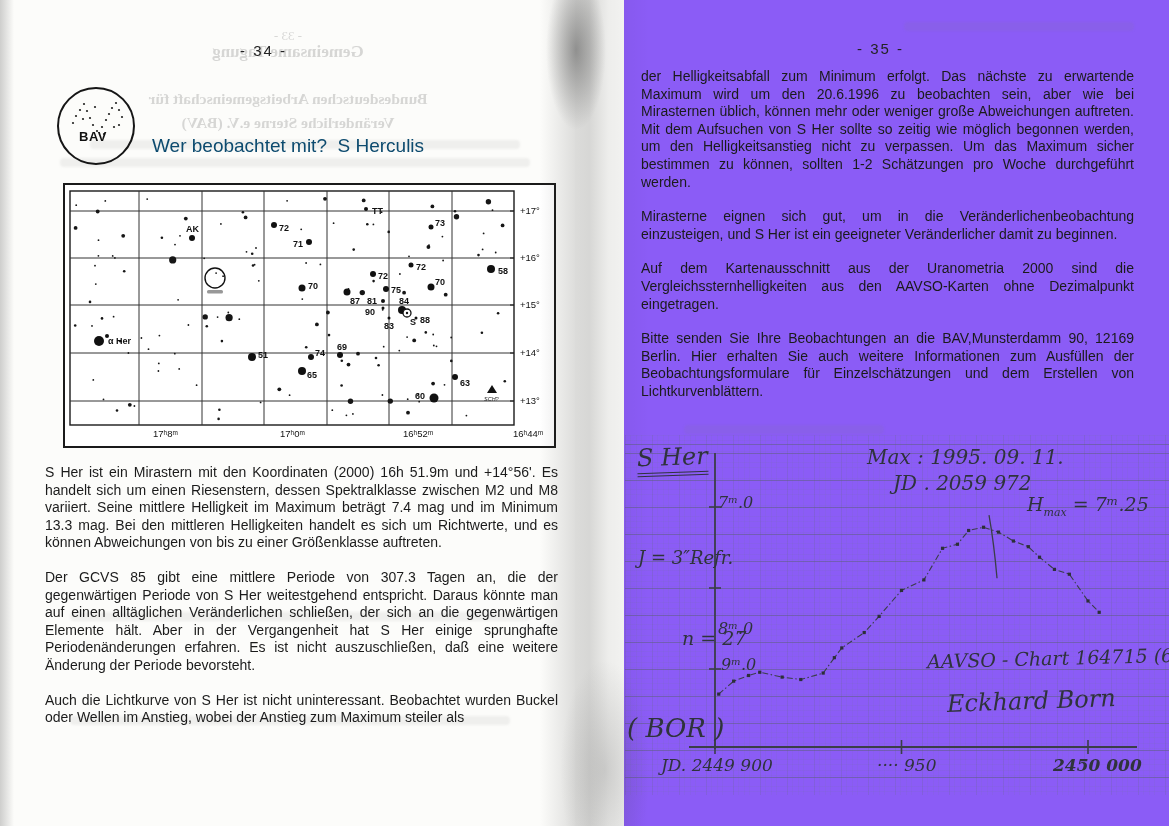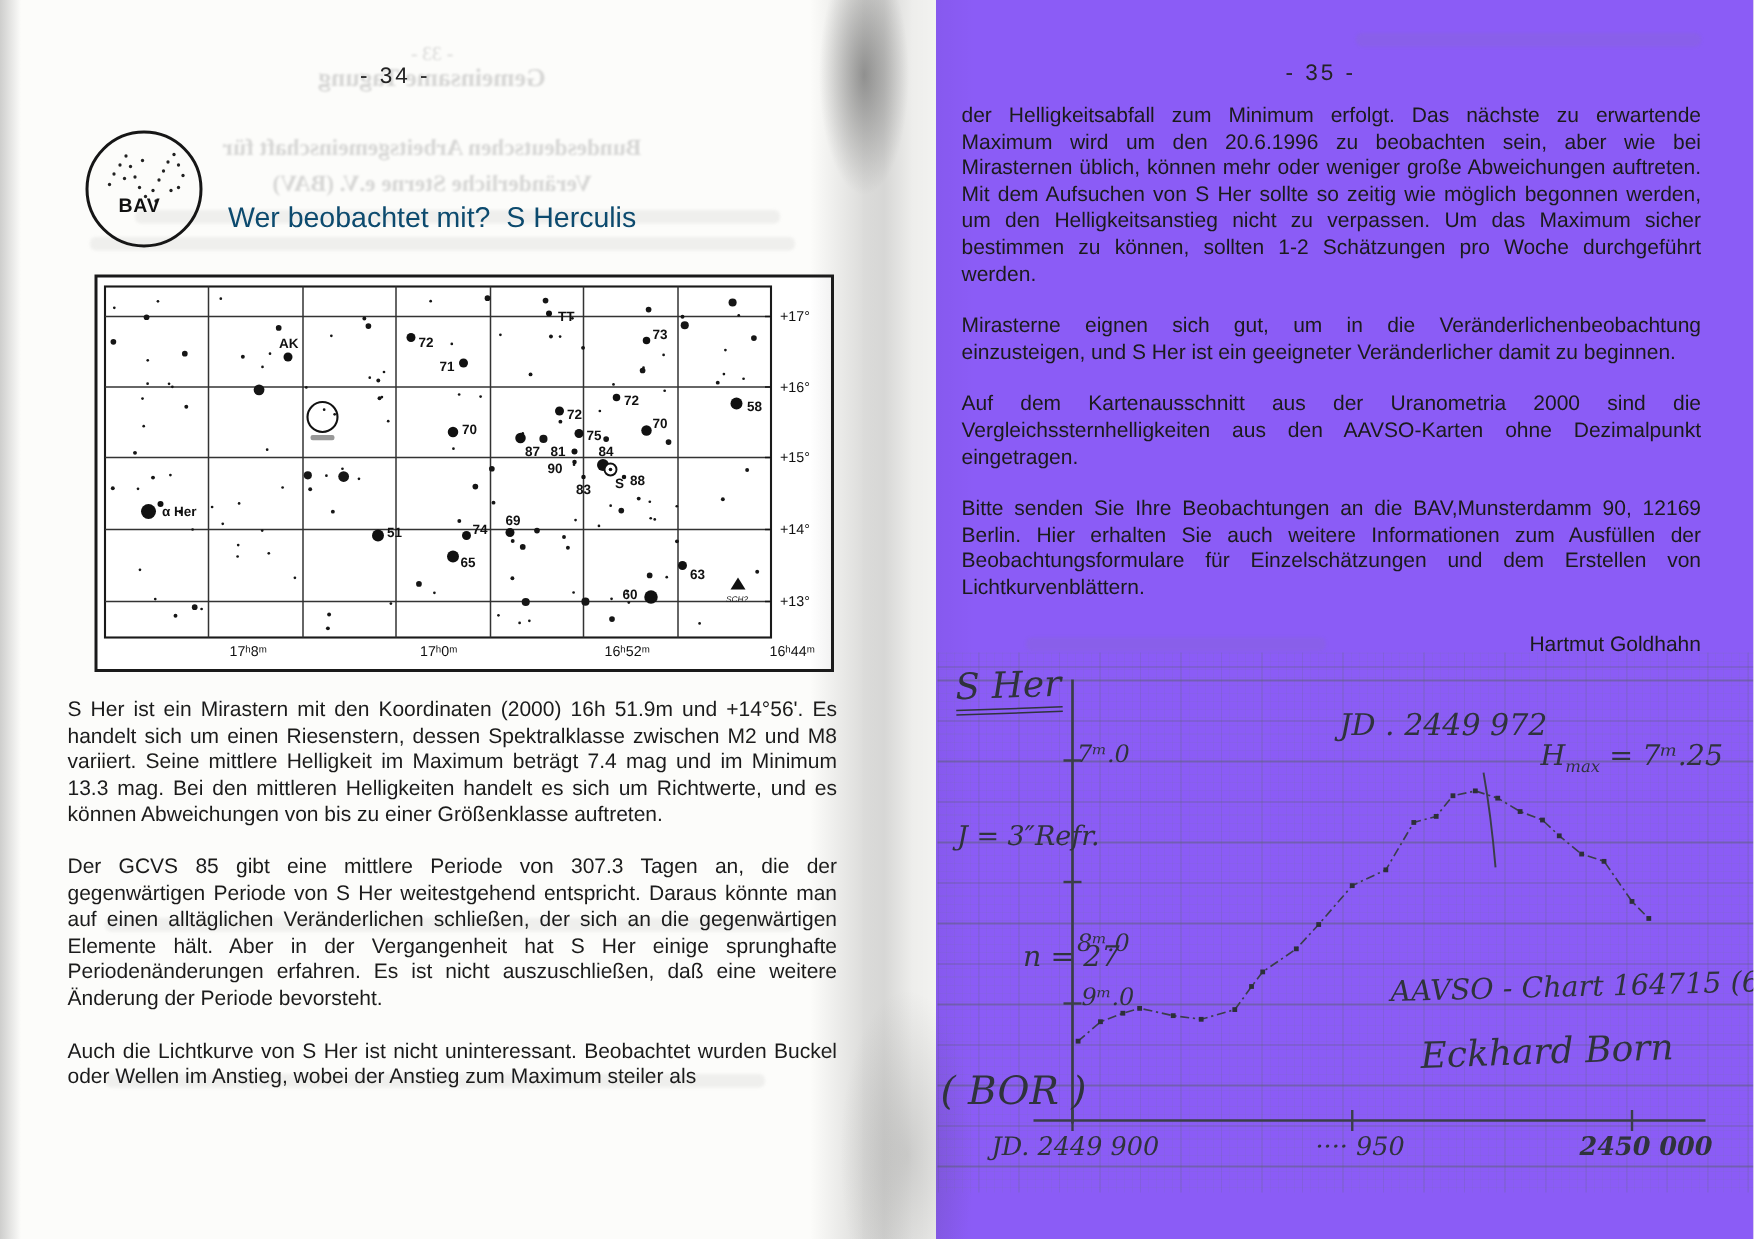--- a/index.html
+++ b/index.html
@@ -345,21 +345,20 @@
     <div class="pnum" style="left:233px;top:40px;position:absolute;">- 35 -</div>
     <div class="stripe" style="left:280px;top:22px;width:230px;"></div>
     <div class="stripe" style="left:60px;top:425px;width:200px;"></div>
   </div>
 
   <div id="right-text">
     <p class="para">der Helligkeitsabfall zum Minimum erfolgt. Das nächste zu erwartende Maximum wird um den 20.6.1996 zu beobachten sein, aber wie bei Mirasternen üblich, können mehr oder weniger große Abweichungen auftreten. Mit dem Aufsuchen von S Her sollte so zeitig wie möglich begonnen werden, um den Helligkeitsanstieg nicht zu verpassen. Um das Maximum sicher bestimmen zu können, sollten 1-2 Schätzungen pro Woche durchgeführt werden.</p>
     <p class="para">Mirasterne eignen sich gut, um in die Veränderlichenbeobachtung einzusteigen, und S Her ist ein geeigneter Veränderlicher damit zu beginnen.</p>
     <p class="para">Auf dem Kartenausschnitt aus der Uranometria 2000 sind die Vergleichssternhelligkeiten aus den AAVSO-Karten ohne Dezimalpunkt eingetragen.</p>
     <p class="para">Bitte senden Sie Ihre Beobachtungen an die BAV,Munsterdamm 90, 12169 Berlin. Hier erhalten Sie auch weitere Informationen zum Ausfüllen der Beobachtungsformulare für Einzelschätzungen und dem Erstellen von Lichtkurvenblättern.</p>
-    <p class="para" id="signature">Hartmut Goldhahn</p>
   </div>
 
   <div id="light-curve">
     <svg id="lc-svg" width="544" height="360">
         <line x1="90" y1="18" x2="90" y2="314" stroke="#3a3e48" stroke-width="1.8"></line>
         <line x1="64" y1="312" x2="512" y2="312" stroke="#3a3e48" stroke-width="1.8"></line>
         <line x1="90" y1="305" x2="90" y2="319" stroke="#3a3e48" stroke-width="1.6"></line>
         <line x1="276.5" y1="305" x2="276.5" y2="319" stroke="#3a3e48" stroke-width="1.6"></line>
         <line x1="463" y1="305" x2="463" y2="319" stroke="#3a3e48" stroke-width="1.6"></line>
         <line x1="84" y1="72" x2="96" y2="72" stroke="#3a3e48" stroke-width="1.6"></line>
@@ -387,21 +386,22 @@
         <rect x="386.79999999999995" y="104.42" width="3.2" height="3.2" fill="#2c2f38"></rect>
         <rect x="401.71999999999997" y="110.09000000000003" width="3.2" height="3.2" fill="#2c2f38"></rect>
         <rect x="412.90999999999997" y="120.62" width="3.2" height="3.2" fill="#2c2f38"></rect>
         <rect x="427.83" y="132.76999999999995" width="3.2" height="3.2" fill="#2c2f38"></rect>
         <rect x="442.75" y="137.63000000000002" width="3.2" height="3.2" fill="#2c2f38"></rect>
         <rect x="461.4" y="164.36" width="3.2" height="3.2" fill="#2c2f38"></rect>
         <rect x="472.59" y="175.70000000000007" width="3.2" height="3.2" fill="#2c2f38"></rect>
         <path d="M 364.02 80.09999999999997 Q 369.02 108.45000000000002 372.02 143.27999999999997" fill="none" stroke="#3a3e48" stroke-width="1.3"></path>
       </svg>
     <span class="hand" id="lc-title">S Her</span>
-    <span class="hand" id="lc-jd">JD .   2449 972</span>
+    <span class="hand" id="lc-max">Max :  1995. 09. 11.</span>
+    <span class="hand" id="lc-jd">JD .   2059 972</span>
     <span class="hand" id="lc-hmax"><span>H</span><sub>max</sub><span> = 7ᵐ.25</span></span>
     <span class="hand" id="lc-mag7">7ᵐ.0</span>
     <span class="hand" id="lc-refr">J = 3″Refr.</span>
     <span class="hand" id="lc-mag8">8ᵐ.0</span>
     <span class="hand" id="lc-n">n = 27</span>
     <span class="hand" id="lc-mag9">9ᵐ.0</span>
     <span class="hand" id="lc-aavso">AAVSO - Chart  164715 (6)</span>
     <span class="hand" id="lc-sign">Eckhard Born</span>
     <span class="hand" id="lc-bor">( BOR )</span>
     <span class="hand" id="lc-x1">JD.  2449 900</span>

